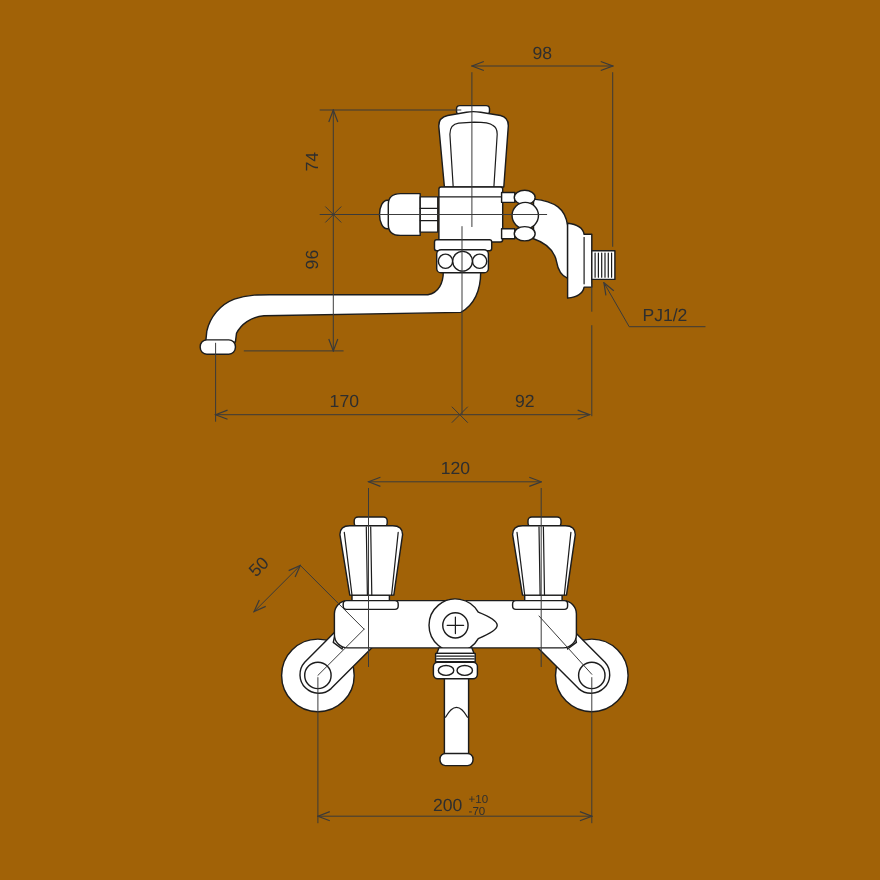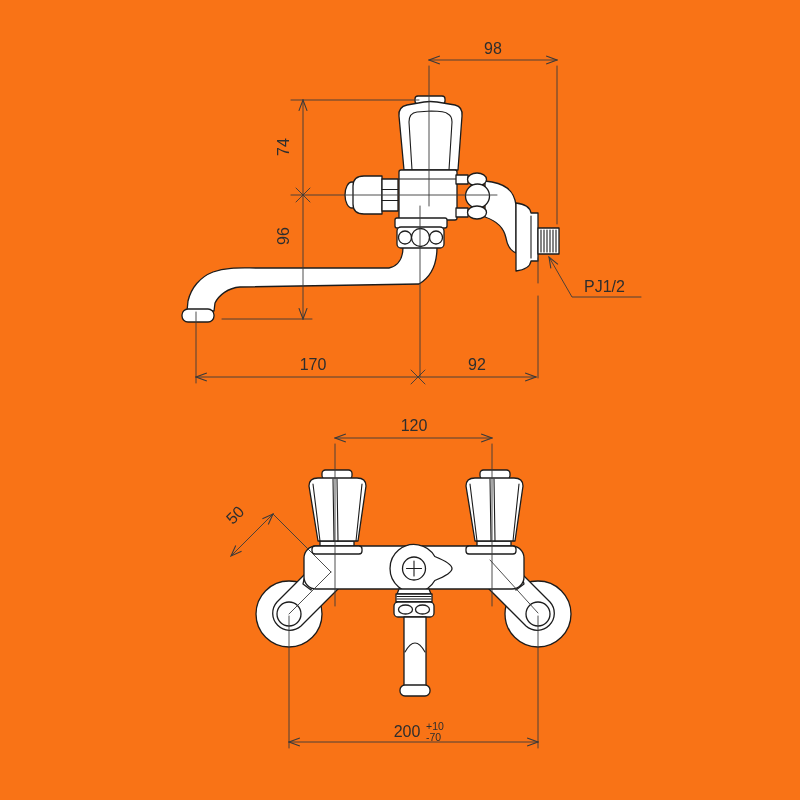--- a/index.html
+++ b/index.html
@@ -1,17 +1,17 @@
 <!DOCTYPE html>
 <html><head>
 <meta charset="utf-8">
 <style>
   html,body{margin:0;padding:0;background:#ffffff;}
   .stage{
-    width:800px;height:800px;position:relative;background:#f97316;
+    width:800px;height:800px;position:relative;background:#a16207;
     font-family:"Liberation Sans", sans-serif;
   }
   svg{display:block;}
   .part{fill:#ffffff;stroke:#1c1c1c;stroke-width:1.3;stroke-linejoin:round;stroke-linecap:round;}
   .partline{fill:none;stroke:#1c1c1c;stroke-width:1.1;stroke-linejoin:round;stroke-linecap:round;}
   .dim{fill:none;stroke:#3a3a3a;stroke-width:0.9;stroke-linecap:round;}
   .dimtext{fill:#2e2e2e;font-family:"Liberation Sans",sans-serif;font-size:16px;}
   .dimtext-small{fill:#2e2e2e;font-family:"Liberation Sans",sans-serif;font-size:10.5px;}
 </style>
 </head>

